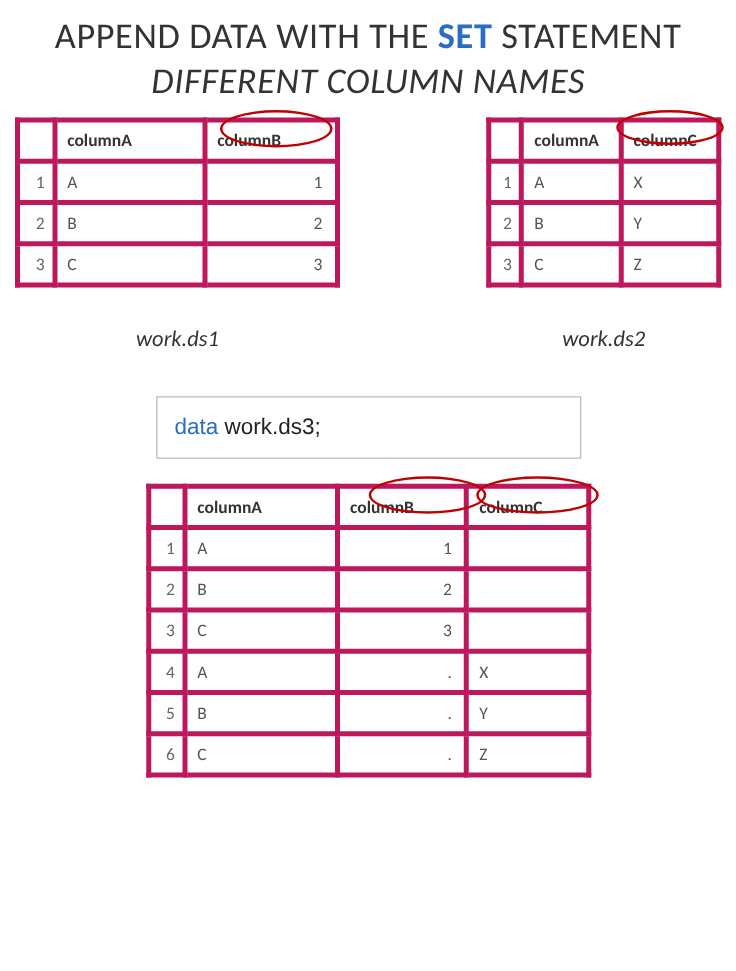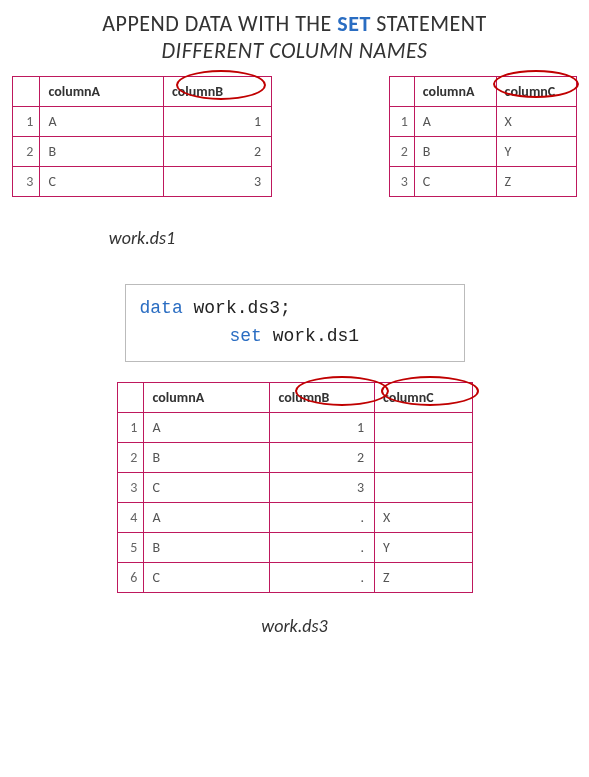--- a/index.html
+++ b/index.html
@@ -7,21 +7,21 @@
     padding: 10px 8px;
     width: 589px;
     height: 777px;
     box-sizing: border-box;
     font-family: Calibri, Arial, sans-serif;
     background: #ffffff;
     color: #333;
   }
   .title-line {
     text-align: center;
-    font-size: 22px;
+    font-size: 29px;
     letter-spacing: 0.5px;
   }
   .title-line.main { font-weight: 500; }
   .title-line .emph { color: #2a6dc2; font-weight: 700; }
   .title-line.sub { font-style: italic; margin-top: 0; }
 
   .tables-row {
     display: flex;
     justify-content: space-between;
     margin-top: 12px;
@@ -29,21 +29,21 @@
   }
   .table-block { position: relative; }
 
   table {
     border-collapse: collapse;
     font-size: 14px;
     color: #555;
     background: #fff;
   }
   th, td {
-    border: 1px solid #be185d;
+    border: 4px solid #be185d;
     padding: 6px 10px 6px 8px;
     text-align: left;
     font-weight: normal;
   }
   th { color: #333; font-weight: 600; background: #fff; }
   td.idx, th.idx { color: #666; width: 14px; text-align: right; padding-right:6px; }
   td.num { text-align: right; padding-right: 10px; }
 
   .ds-label {
     text-align: center;
@@ -53,21 +53,21 @@
   }
 
   .code-box {
     width: 310px;
     margin: 35px auto 10px auto;
     border: 1px solid #bbb;
     padding: 10px 14px 10px 14px;
     font-size: 18px;
     line-height: 1.55;
     color: #222;
-    font-family: Liberation Mono, monospace;
+    font-family: Liberation Sans, sans-serif;
   }
   .code-box .kw { color: #2a6dc2; }
   .code-box .indent1 { display:inline-block; width: 90px; }
   .code-box .indent2 { display:inline-block; width: 122px; }
 
   .result-wrap {
     display:flex;
     justify-content:center;
     margin-top: 20px;
     position: relative;
@@ -138,27 +138,27 @@
             <td>Y</td>
           </tr>
       <tr>
             <td class="idx">3</td>
             <td>C</td>
             <td>Z</td>
           </tr>
     </tbody>
       </table>
     <div class="ellipse" style="left:104px; top:-6px; width:82px; height:24px;"></div>
+    <div class="ds-label">work.ds2</div>
   </div>
 
 </div>
 
 <div class="code-box">
   <div><span class="kw">data</span><span> work.ds3;</span></div>
-  <div><span class="indent1"></span><span class="kw">set</span><span> work.ds1</span></div>
 </div>
 
 <div class="result-wrap">
   <div class="table-block">
     <table style="width:356px">
       <tbody>
           <tr>
         <th class="idx"></th>
         <th style="width:130px">columnA</th>
         <th class="num" style="width:100px">columnB</th>
@@ -197,15 +197,14 @@
       <tr>
             <td class="idx">6</td>
             <td>C</td>
             <td class="num">.</td>
             <td>Z</td>
           </tr>
     </tbody>
       </table>
     <div class="ellipse" style="left:178px; top:-6px; width:90px; height:26px;"></div>
     <div class="ellipse" style="left:264px; top:-6px; width:94px; height:26px;"></div>
-    <div class="ds-label" style="margin-top:22px;">work.ds3</div>
   </div>
 </div>
 
 </body></html>

